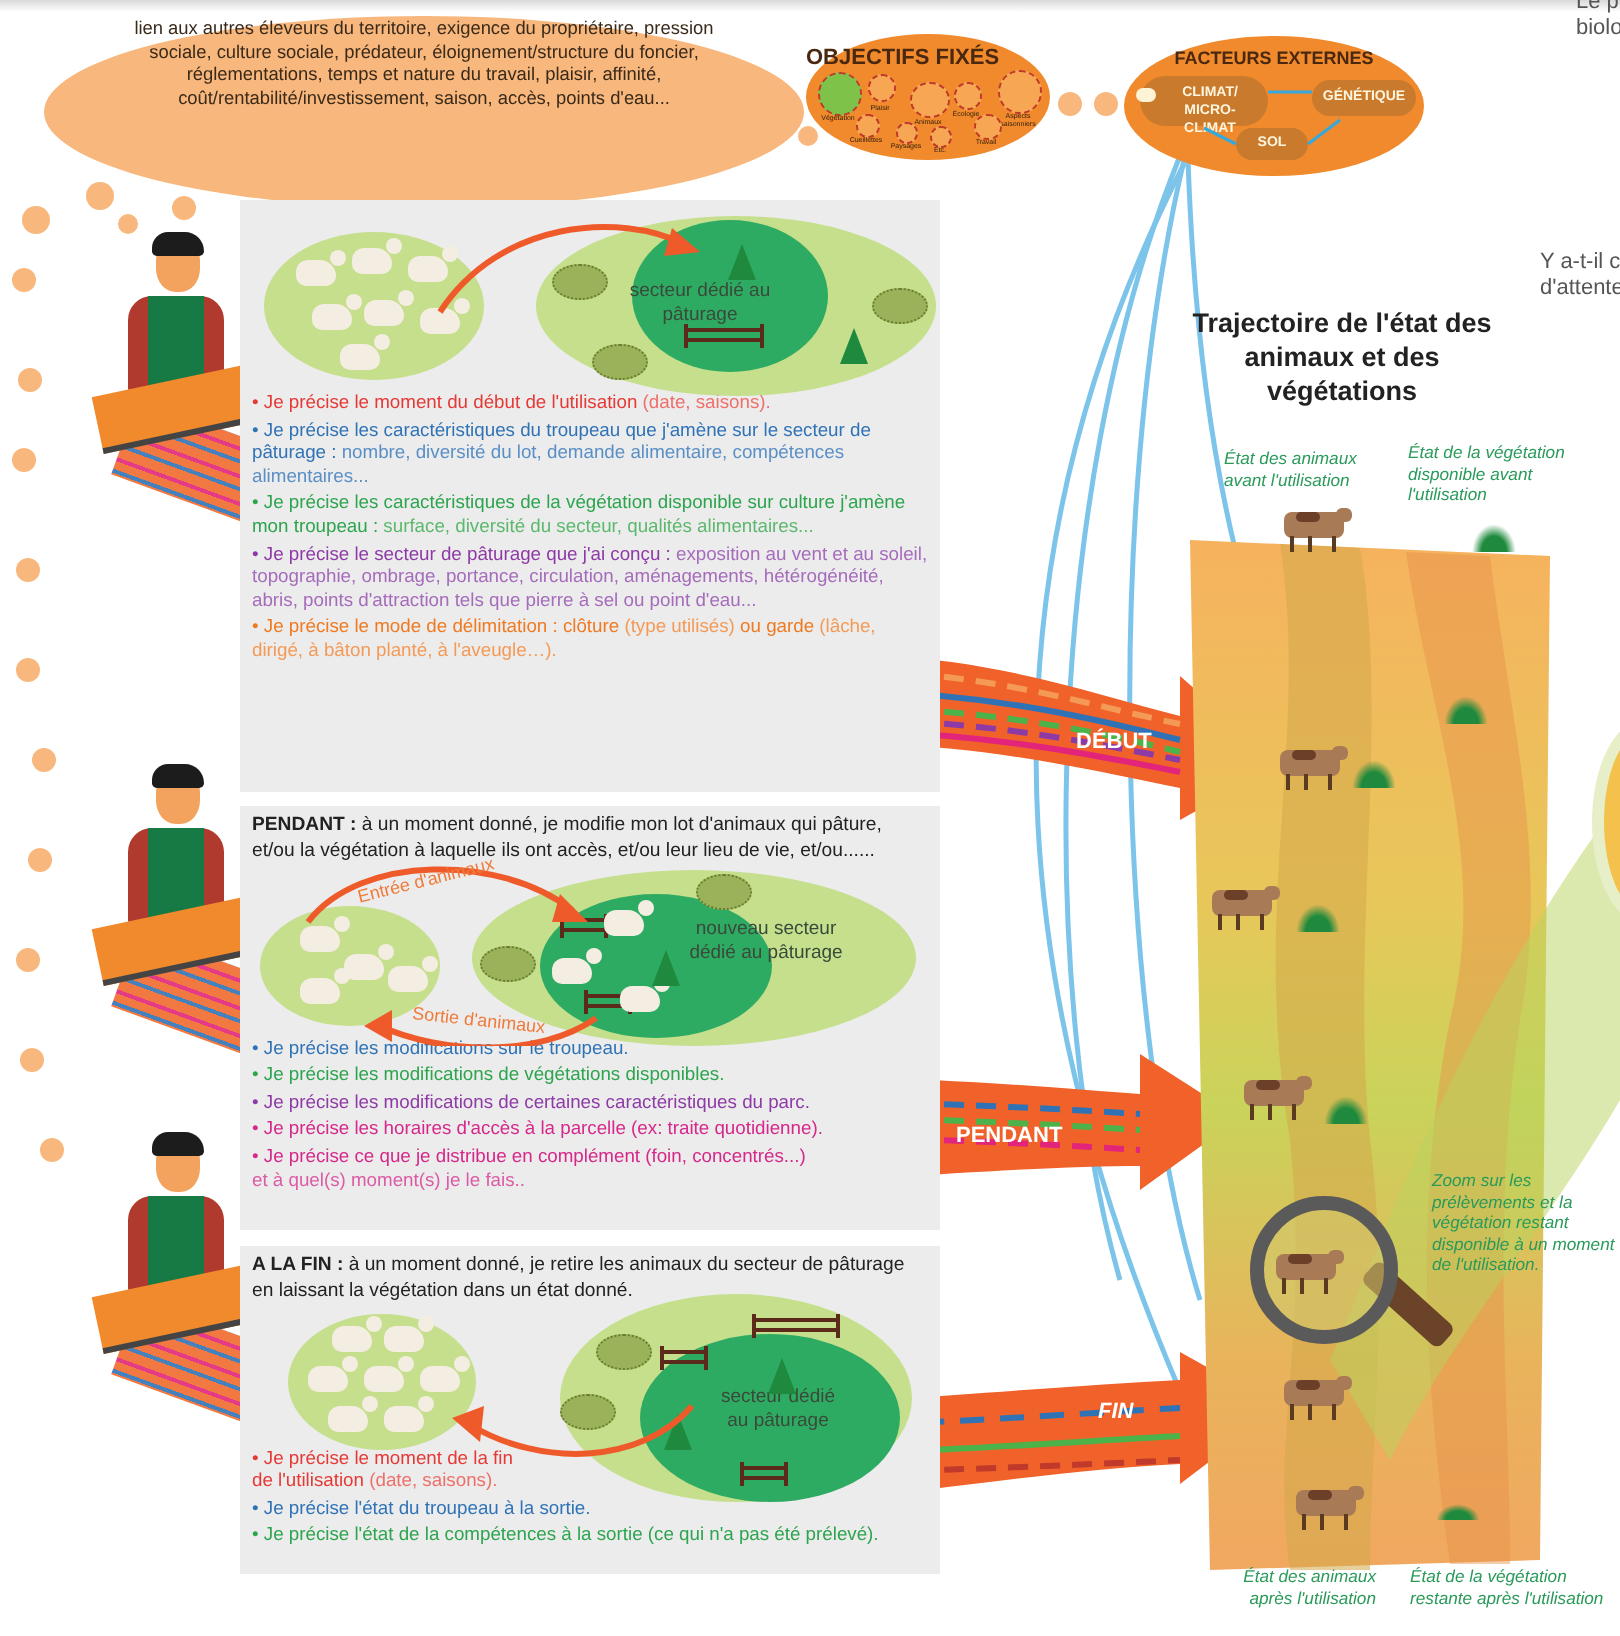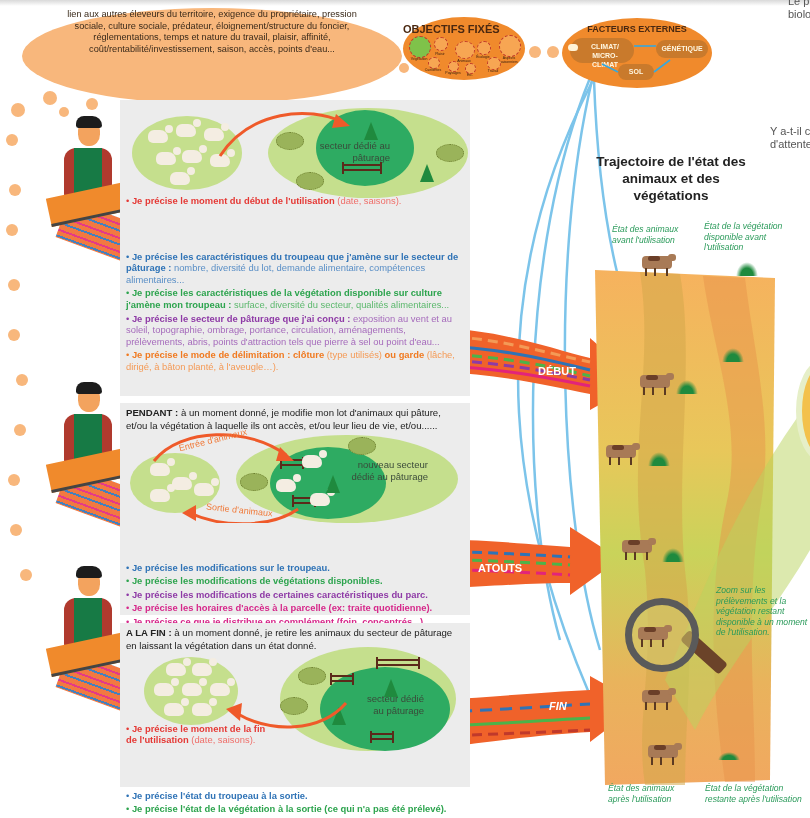--- a/index.html
+++ b/index.html
@@ -18,30 +18,30 @@
   .obj-lab{position:absolute;font-size:3.5px;color:#3a2010;text-align:center;width:26px;}
   .facteurs{left:562px;top:18px;width:150px;height:70px;}
   .fac-title{position:absolute;left:0;width:100%;top:6px;text-align:center;font-weight:bold;font-size:9px;color:#4a2810;}
   .fac-pill{position:absolute;border-radius:18px;background:#c97a2c;font-weight:bold;font-size:7px;color:#fff6e0;text-align:center;line-height:9px;}
   
   .panel{left:120px;width:350px;background:#ececec;}
   .p-head{font-size:9.6px;line-height:12.8px;color:#222;padding:4px 6px 0 6px;}
   .p-head b{font-weight:bold;}
   .bullets{font-size:9.4px;line-height:11.6px;padding:0 6px;}
   .bl{margin:0 0 2px 0;}
-  .bl .k{font-weight:bold;text-align:right;}
+  .bl .k{font-weight:normal;text-align:right;}
   .red{color:#e53935;} .red-l{color:#ef6f6a;margin-top:24px;}
-  .blue{color:#2f73b6;margin-top:44px;} .blue-l{color:#5a8fc6;}
+  .blue{color:#2f73b6;} .blue-l{color:#5a8fc6;}
   .green{color:#2da44e;} .green-l{color:#5cb86d;}
   .purple{color:#8e3aa6;} .purple-l{color:#a66cbc;}
   .orange{color:#f07a21;} .orange-l{color:#f49a56;}
   .pink{color:#d6278a;} .pink-l{color:#dd5aa5;}
   .field{position:absolute;border-radius:50%;background:#c5df8d;}
   .field-dark{position:absolute;border-radius:50%;background:#2eab62;}
-  .flab{position:absolute;font-size:9.5px;color:#3a4a3a;line-height:12px;text-align:right;}
+  .flab{position:absolute;font-size:9.5px;color:#3a4a3a;line-height:12px;text-align:center;}
   .sheep{position:absolute;width:20px;height:13px;background:#f4ede2;border-radius:6px 8px 5px 5px;}
   .sheep:after{content:"";position:absolute;right:-5px;top:-5px;width:8px;height:8px;background:#f4ede2;border-radius:50%;}
   .fence{position:absolute;height:12px;border-left:2px solid #5b2a1a;border-right:2px solid #5b2a1a;}
   .fence:before{content:"";position:absolute;left:0;right:0;top:2px;border-top:2px solid #5b2a1a;}
   .fence:after{content:"";position:absolute;left:0;right:0;top:7px;border-top:2px solid #5b2a1a;}
   .bush{position:absolute;width:26px;height:16px;border-radius:50%;background:#9ab35a;border:1px dotted #6b7c2c;}
   .plant{position:absolute;width:0;height:0;border-left:7px solid transparent;border-right:7px solid transparent;border-bottom:18px solid #1f8a3e;}
   
   .farmer{position:absolute;width:90px;height:140px;}
   .f-head{position:absolute;left:38px;top:8px;width:22px;height:26px;background:#f3a35e;border-radius:40% 40% 45% 45%;}
@@ -163,21 +163,21 @@
 <div class="arrow-label" style="left:538px;top:365px;">DÉBUT</div>
 
 <svg class="abs" style="left:440px;top:525px;" width="200" height="90">
   <path d="M0 14 C60 16 100 20 130 22 L130 2 L180 34 L130 70 L130 58 C100 58 60 60 0 64 Z" fill="#f0622a"></path>
   <g fill="none" stroke-width="3" stroke-dasharray="10 6">
     <path d="M0 26 C60 28 100 30 130 32" stroke="#2f73b6"></path>
     <path d="M0 34 C60 36 100 38 130 40" stroke="#4cb34a"></path>
     <path d="M0 44 C60 46 100 48 130 50" stroke="#e2247a"></path>
   </g>
 </svg>
-<div class="arrow-label" style="left:478px;top:562px;">ATOUTS</div>
+<div class="arrow-label" style="left:478px;top:562px;">PENDANT</div>
 
 <svg class="abs" style="left:440px;top:670px;" width="200" height="90">
   <path d="M0 30 C60 26 110 22 150 20 L150 6 L200 34 L150 72 L150 62 C110 64 60 70 0 78 Z" fill="#f0622a"></path>
   <g fill="none" stroke-width="3">
     <path d="M0 42 C60 40 110 36 150 34" stroke="#2f73b6" stroke-dasharray="12 8"></path>
     <path d="M0 56 C60 54 110 50 150 48" stroke="#4cb34a"></path>
     <path d="M0 66 C60 64 110 62 150 60" stroke="#c0392b" stroke-dasharray="10 6"></path>
   </g>
 </svg>
 <div class="arrow-label" style="left:549px;top:700px;font-style:italic;">FIN</div>
@@ -228,21 +228,21 @@
     <div class="plant" style="left:300px;top:64px;"></div>
     <svg style="position:absolute;left:0;top:0;" width="350" height="95">
       <path d="M100 56 C130 10 190 6 222 22" fill="none" stroke="#ef5a2a" stroke-width="3"></path>
       <path d="M216 14 L230 26 L212 28 Z" fill="#ef5a2a"></path>
     </svg>
   </div>
   <div class="bullets">
     <div class="bl red">• <span class="k">Je précise le moment du début de l'utilisation</span><span class="red-l"> (date, saisons).</span></div>
     <div class="bl blue">• <span class="k">Je précise les caractéristiques du troupeau que j'amène sur le secteur de pâturage :</span><span class="blue-l"> nombre, diversité du lot, demande alimentaire, compétences alimentaires...</span></div>
     <div class="bl green">• <span class="k">Je précise les caractéristiques de la végétation disponible sur culture j'amène mon troupeau :</span><span class="green-l"> surface, diversité du secteur, qualités alimentaires...</span></div>
-    <div class="bl purple">• <span class="k">Je précise le secteur de pâturage que j'ai conçu :</span><span class="purple-l"> exposition au vent et au soleil, topographie, ombrage, portance, circulation, aménagements, prélèvements, abris, points d'attraction tels que pierre à sel ou point d'eau...</span></div>
+    <div class="bl purple">• <span class="k">Je précise le secteur de pâturage que j'ai conçu :</span><span class="purple-l"> exposition au vent et au soleil, topographie, ombrage, portance, circulation, aménagements, hétérogénéité, abris, points d'attraction tels que pierre à sel ou point d'eau...</span></div>
     <div class="bl orange">• <span class="k">Je précise le mode de délimitation : clôture</span><span class="orange-l"> (type utilisés) </span><span class="k">ou garde</span><span class="orange-l"> (lâche, dirigé, à bâton planté, à l'aveugle…).</span></div>
   </div>
 </div>
 
 <div class="abs panel" style="top:403px;height:212px;">
   <div class="p-head"><b>PENDANT :</b> <span>à un moment donné, je modifie mon lot d'animaux qui pâture, et/ou la végétation à laquelle ils ont accès, et/ou leur lieu de vie, et/ou......</span></div>
   <div style="position:relative;height:85px;">
     <div class="field" style="left:10px;top:20px;width:90px;height:60px;"></div>
     <div class="sheep" style="left:30px;top:30px;"></div>
     <div class="sheep" style="left:52px;top:44px;"></div>
@@ -299,21 +299,21 @@
     <div class="plant" style="left:264px;top:26px;"></div>
     <div class="plant" style="left:212px;top:54px;"></div>
     <svg style="position:absolute;left:0;top:0;" width="350" height="80">
       <path d="M226 50 C200 80 150 80 116 60" fill="none" stroke="#ef5a2a" stroke-width="3"></path>
       <path d="M122 50 L106 56 L120 68 Z" fill="#ef5a2a"></path>
     </svg>
   </div>
   <div class="bullets">
     <div class="bl red" style="width:140px;">• <span class="k">Je précise le moment de la fin de l'utilisation</span><span class="red-l"> (date, saisons).</span></div>
     <div class="bl blue">• <span class="k">Je précise l'état du troupeau à la sortie.</span></div>
-    <div class="bl green">• <span class="k">Je précise l'état de la végétation à la sortie</span><span class="k">  (ce qui n'a pas été prélevé).</span></div>
+    <div class="bl green">• <span class="k">Je précise l'état de la compétences à la sortie</span><span class="k">  (ce qui n'a pas été prélevé).</span></div>
   </div>
 </div>
 
 <svg class="abs" style="left:585px;top:250px;" width="225" height="540">
   <defs>
     <linearGradient id="tg" x1="0" y1="0" x2="0" y2="1">
       <stop offset="0" stop-color="#f6b25e"></stop>
       <stop offset="0.35" stop-color="#e8c75a"></stop>
       <stop offset="0.55" stop-color="#c9d35a"></stop>
       <stop offset="0.8" stop-color="#e9b35c"></stop>
@@ -322,21 +322,21 @@
   </defs>
   <path d="M10 20 L190 28 L185 530 L20 535 Z" fill="url(#tg)"></path>
   <path d="M55 22 C70 120 40 200 60 320 C70 420 50 470 60 535 L100 535 C100 470 110 400 100 320 C90 220 110 110 95 24 Z" fill="#d3a84a" opacity="0.55"></path>
   <path d="M118 26 C130 110 160 180 140 260 C120 360 130 460 140 532 L170 532 C170 450 160 360 175 260 C190 180 170 110 160 28 Z" fill="#e7904a" opacity="0.45"></path>
   <path d="M80 430 C110 360 150 250 225 150 L225 300 C190 360 140 420 110 480 Z" fill="#b9d45e" opacity="0.5"></path>
 </svg>
 <div class="abs traj-title">Trajectoire de l'état des animaux et des végétations</div>
 <div class="cap" style="left:612px;top:224px;width:76px;">État des animaux avant l'utilisation</div>
 <div class="cap" style="left:704px;top:221px;width:90px;">État de la végétation disponible avant l'utilisation</div>
 <div class="cap" style="left:716px;top:585px;width:96px;">Zoom sur les prélèvements et la végétation restant disponible à un moment de l'utilisation.</div>
-<div class="cap" style="left:608px;top:783px;width:80px;text-align:left;">État des animaux après l'utilisation</div>
+<div class="cap" style="left:608px;top:783px;width:80px;text-align:right;">État des animaux après l'utilisation</div>
 <div class="cap" style="left:705px;top:783px;width:105px;">État de la végétation restante après l'utilisation</div>
 
 <div class="cow" style="left:642px;top:256px;">
     <div class="b"></div>
     <div class="s"></div>
     <div class="h"></div>
     <div class="l1" style="left:3px"></div>
     <div class="l2" style="left:12px"></div>
     <div class="l3" style="left:24px"></div>
   </div>

